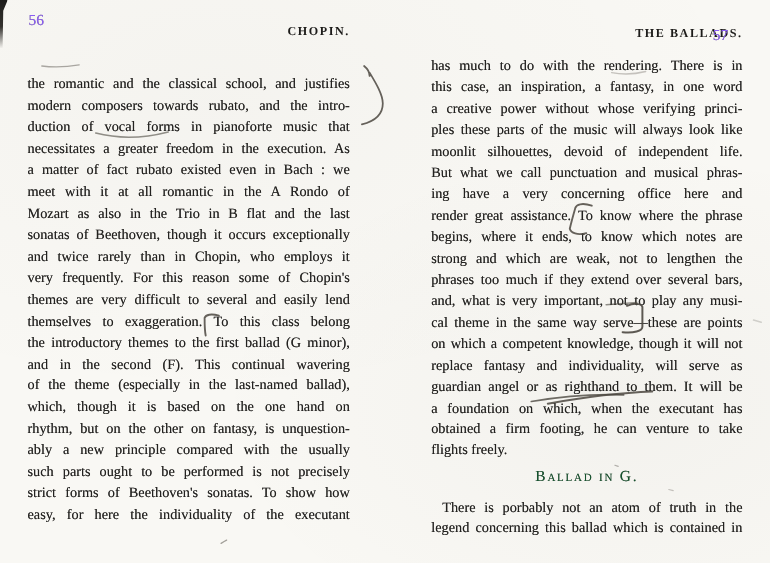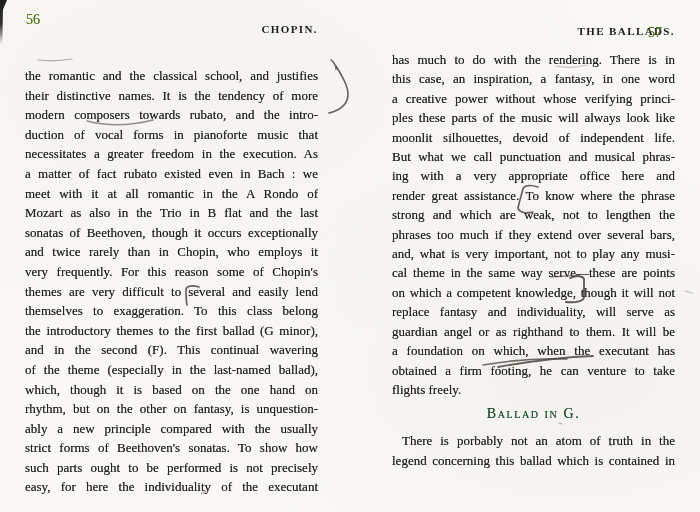--- a/index.html
+++ b/index.html
@@ -8,21 +8,21 @@
     background:
       radial-gradient(120% 90% at 28% 18%, rgba(60,55,45,0.025), transparent 60%),
       radial-gradient(100% 85% at 82% 72%, rgba(60,55,45,0.03), transparent 55%),
       #f9f8f4;
     font-family:"Liberation Serif","DejaVu Serif",serif;
     color:#232220;
   }
   .page{position:absolute;top:0;height:512px;}
   .page-left{left:25px;width:293px;}
   .page-right{left:392px;width:283px;}
-  .pagenum{position:absolute;font-size:14px;color:#4d7c0f;text-shadow:0 0 .4px rgba(30,29,27,.6);}
+  .pagenum{position:absolute;font-size:14px;color:#8b5cf6;text-shadow:0 0 .4px rgba(30,29,27,.6);}
   .pagenum-left{left:1px;top:12px;}
   .pagenum-right{right:13px;top:25px;}
   .running-header{
     position:absolute;left:0;right:0;text-align:right;
     font-size:11px;font-weight:bold;letter-spacing:1.4px;color:#1d1c1a;
   }
   .page-left .running-header{top:23px;}
   .page-right .running-header{top:25px;}
   .textflow{position:absolute;left:0;right:0;}
   .page-left .textflow{top:45px;margin-top:21px;}
@@ -54,57 +54,57 @@
 </head>
 <body>
 
 <div class="scan-corner"></div>
 
 <section class="page page-left">
   <div class="pagenum pagenum-left">56</div>
   <div class="running-header">CHOPIN.</div>
   <div class="textflow">
       <div class="tline">the romantic and the classical school, and justifies</div>
-      <div class="tline">their distinctive names.  It is the tendency of more</div>
       <div class="tline">modern composers towards rubato, and the intro-</div>
       <div class="tline">duction of vocal forms in pianoforte music that</div>
       <div class="tline">necessitates a greater freedom in the execution.  As</div>
       <div class="tline">a matter of fact rubato existed even in Bach : we</div>
       <div class="tline">meet with it at all romantic in the A Rondo of</div>
       <div class="tline">Mozart as also in the Trio in B flat and the last</div>
       <div class="tline">sonatas of Beethoven, though it occurs exceptionally</div>
       <div class="tline">and twice rarely than in Chopin, who employs it</div>
       <div class="tline">very frequently.  For this reason some of Chopin's</div>
       <div class="tline">themes are very difficult to several and easily lend</div>
       <div class="tline">themselves to exaggeration.  To this class belong</div>
       <div class="tline">the introductory themes to the first ballad (G minor),</div>
       <div class="tline">and in the second (F).  This continual wavering</div>
       <div class="tline">of the theme (especially in the last-named ballad),</div>
       <div class="tline">which, though it is based on the one hand on</div>
       <div class="tline">rhythm, but on the other on fantasy, is unquestion-</div>
       <div class="tline">ably a new principle compared with the usually</div>
+      <div class="tline">such parts ought to be performed is not precisely</div>
       <div class="tline">strict forms of Beethoven's sonatas.  To show how</div>
-      <div class="tline">such parts ought to be performed is not precisely</div>
       <div class="tline">easy, for here the individuality of the executant</div>
     </div>
 </section>
 
 <section class="page page-right">
   <div class="running-header">THE BALLADS.</div>
   <div class="pagenum pagenum-right">57</div>
   <div class="textflow">
     <div>
         <div class="tline">has much to do with the rendering.  There is in</div>
         <div class="tline">this case, an inspiration, a fantasy, in one word</div>
         <div class="tline">a creative power without whose verifying princi-</div>
         <div class="tline">ples these parts of the music will always look like</div>
         <div class="tline">moonlit silhouettes, devoid of independent life.</div>
         <div class="tline">But what we call punctuation and musical phras-</div>
-        <div class="tline">ing with a very appropriate office here and</div>
+        <div class="tline">ing have a very concerning office here and</div>
         <div class="tline">render great assistance.  To know where the phrase</div>
+        <div class="tline">begins, where it ends, to know which notes are</div>
         <div class="tline">strong and which are weak, not to lengthen the</div>
         <div class="tline">phrases too much if they extend over several bars,</div>
         <div class="tline">and, what is very important, not to play any musi-</div>
         <div class="tline">cal theme in the same way serve—these are points</div>
         <div class="tline">on which a competent knowledge, though it will not</div>
         <div class="tline">replace fantasy and individuality, will serve as</div>
         <div class="tline">guardian angel or as righthand to them.  It will be</div>
         <div class="tline">a foundation on which, when the executant has</div>
         <div class="tline">obtained a firm footing, he can venture to take</div>
         <div class="tline noj">flights freely.</div>

